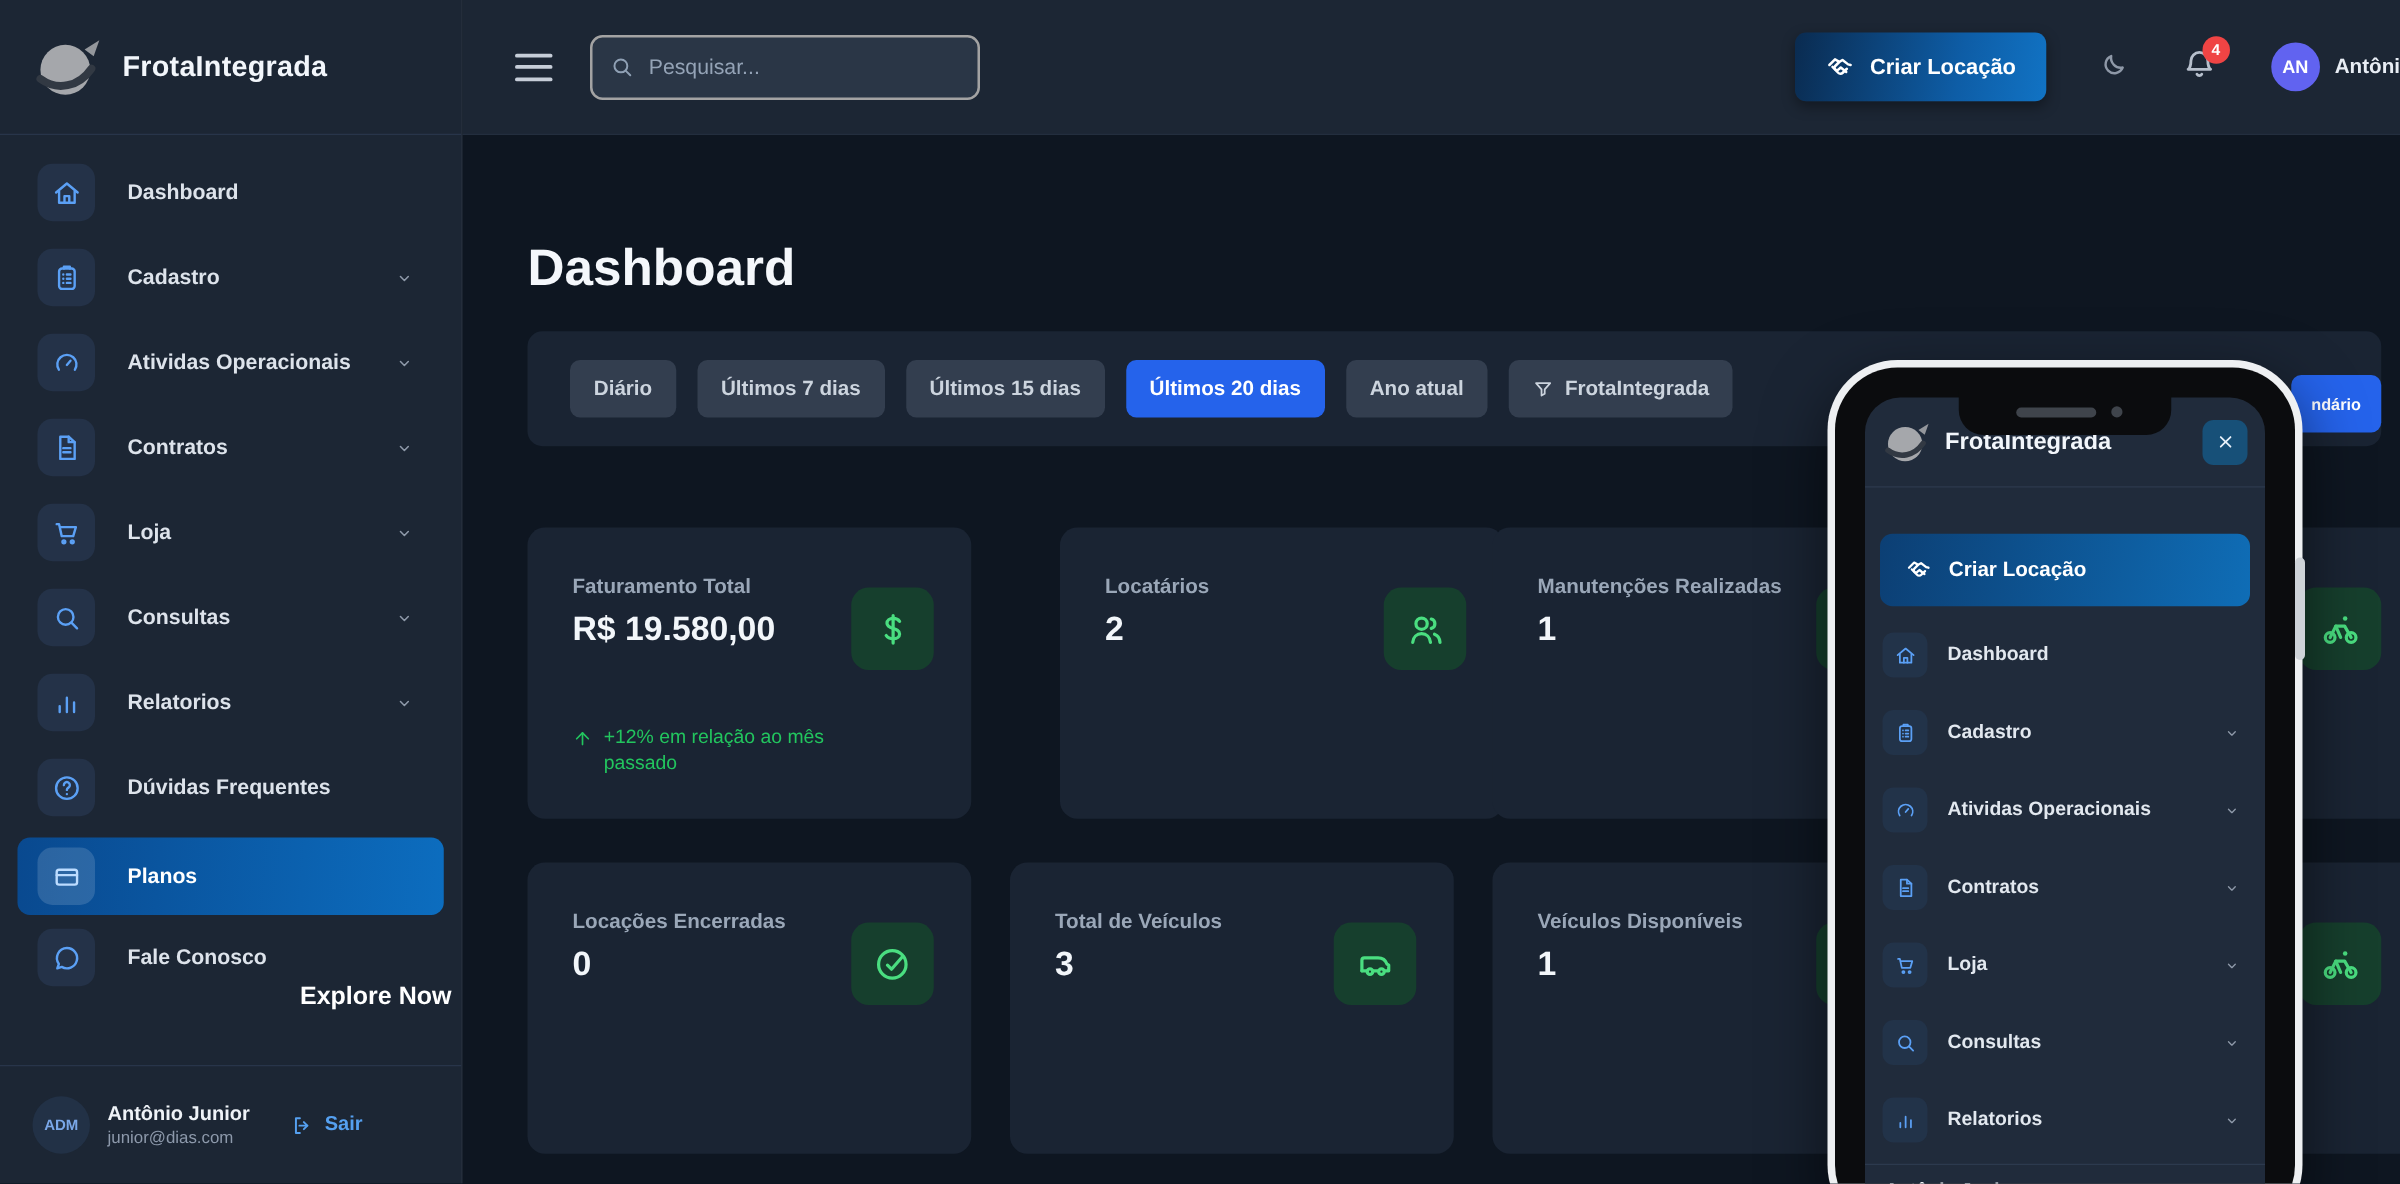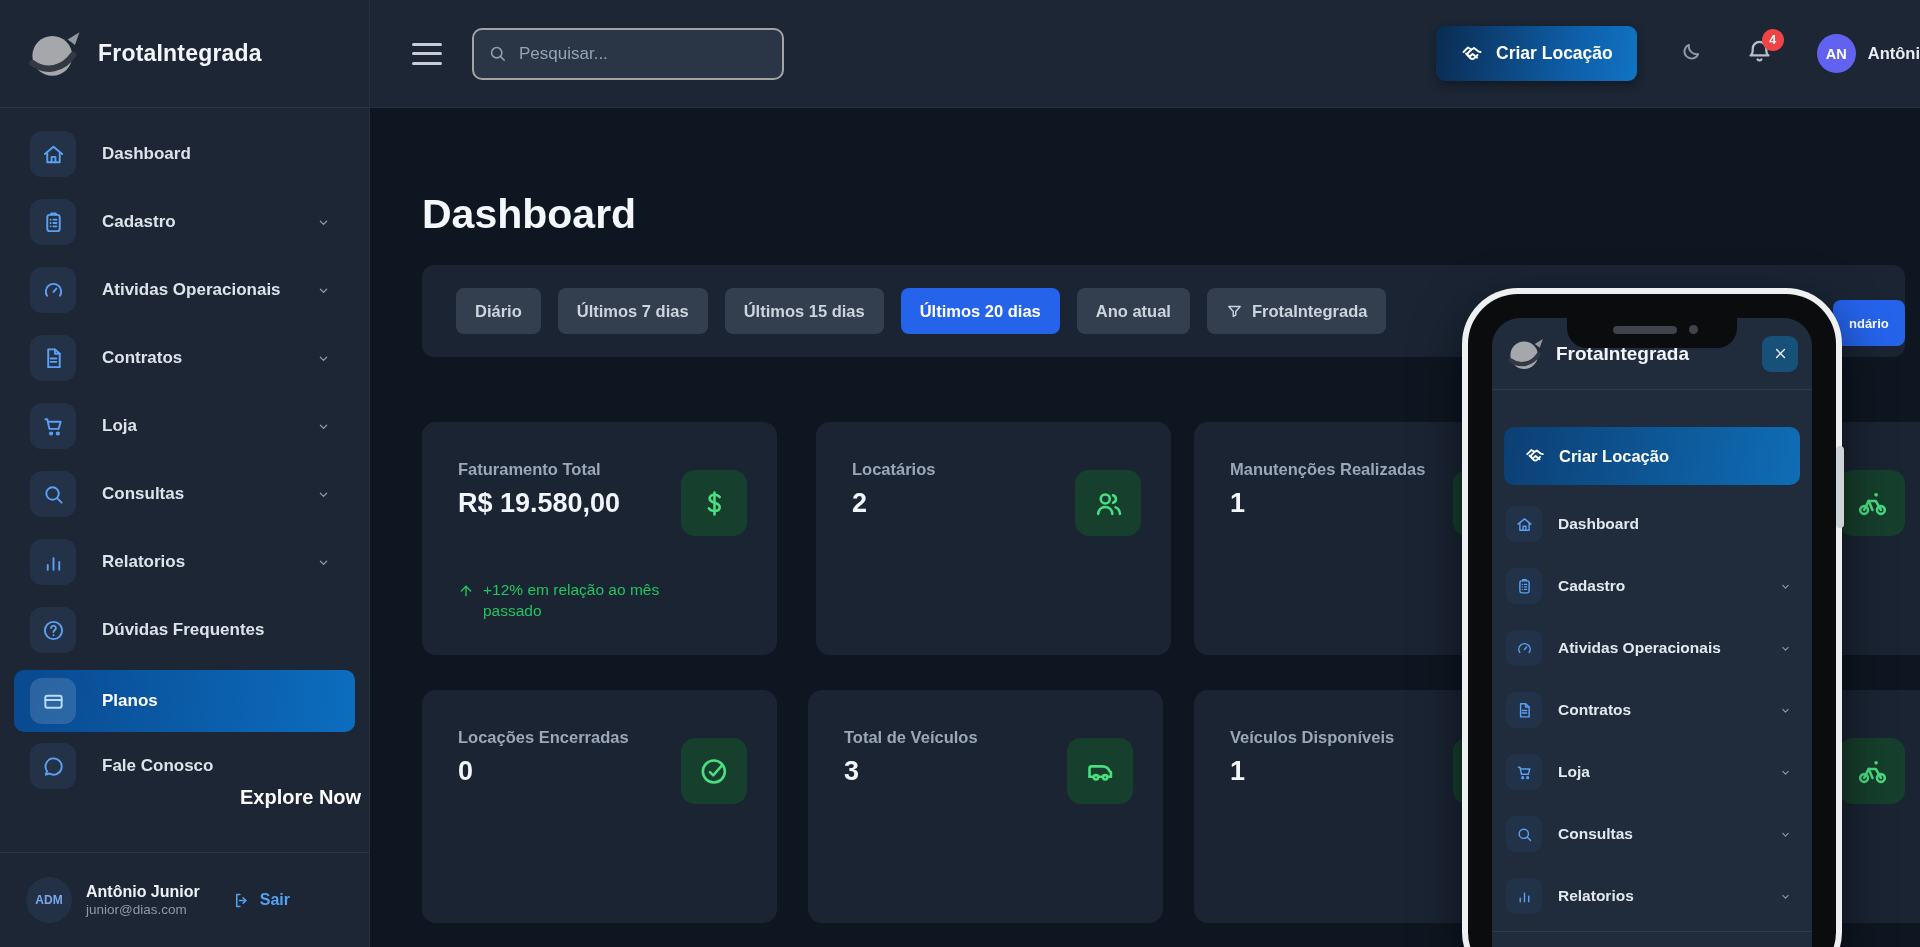--- a/index.html
+++ b/index.html
@@ -315,21 +315,21 @@
           </svg>
         </div>
         <div class="c-trend">
           <svg class="ic" viewBox="0 0 24 24" style="fill:none;stroke:currentColor;stroke-width:2;stroke-linecap:round;stroke-linejoin:round">
             <path d="M12 19V5"></path>
             <path d="m5 12 7-7 7 7"></path>
           </svg>
           <span>+12% em relação ao mês passado</span>
         </div>
       </div>
-      <div class="card" style="left:816px;top:422px">
+      <div class="card" style="left:848px;top:422px">
         <div class="c-label">Locatários</div>
         <div class="c-value">2</div>
         <div class="c-icon">
           <svg class="ic" viewBox="0 0 24 24" style="fill:none;stroke:currentColor;stroke-width:2;stroke-linecap:round;stroke-linejoin:round">
             <circle cx="9.5" cy="8.5" r="3.5"></circle>
             <path d="M4 20c.3-3.2 2.5-5.3 5.5-5.3s5.2 2.1 5.5 5.3"></path>
             <path d="M15.5 5.6a3 3 0 0 1 0 5.8M17.5 15c2 .7 3.2 2.4 3.4 5"></path>
           </svg>
         </div>
 

